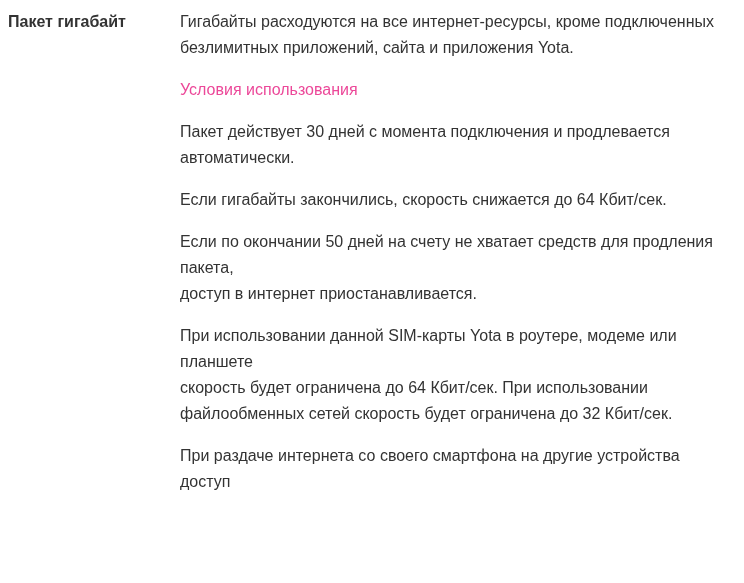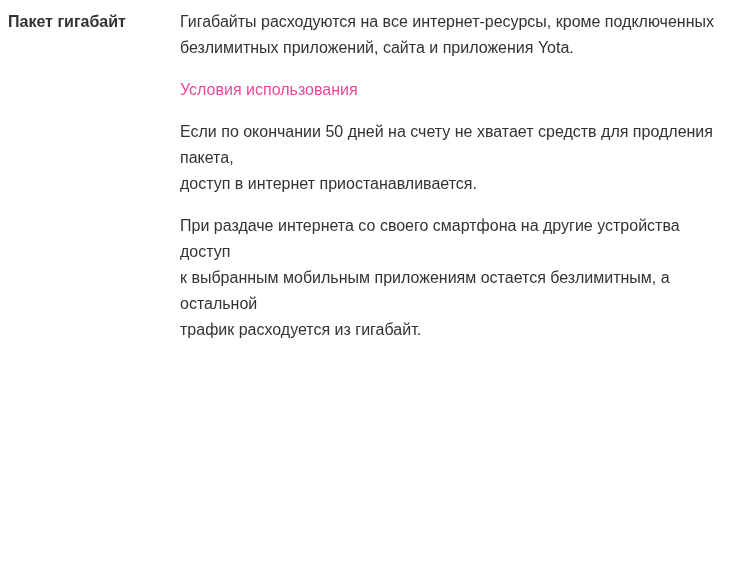--- a/index.html
+++ b/index.html
@@ -59,25 +59,31 @@
     <div class="col-left">Пакет гигабайт</div>
 
     <div class="col-right">
 
       <p>Гигабайты расходуются на все интернет-ресурсы, кроме подключенных
 безлимитных приложений, сайта и приложения Yota.</p>
 
 
       <div class="subheading">Условия использования</div>
 
+      <p>Пакет действует 30 дней с момента подключения и продлевается
+автоматически.</p>
 
+      <p>Если гигабайты закончились, скорость снижается до 64 Кбит/сек.</p>
 
       <p>Если по окончании 50 дней на счету не хватает средств для продления пакета,
 доступ в интернет приостанавливается.</p>
 
+      <p>При использовании данной SIM-карты Yota в роутере, модеме или планшете
+скорость будет ограничена до 64 Кбит/сек. При использовании
+файлообменных сетей скорость будет ограничена до 32 Кбит/сек.</p>
 
       <p>При раздаче интернета со своего смартфона на другие устройства доступ
 к выбранным мобильным приложениям остается безлимитным, а остальной
 трафик расходуется из гигабайт.</p>
 
     </div>
   </div>
 </div>
 
 </body></html>

